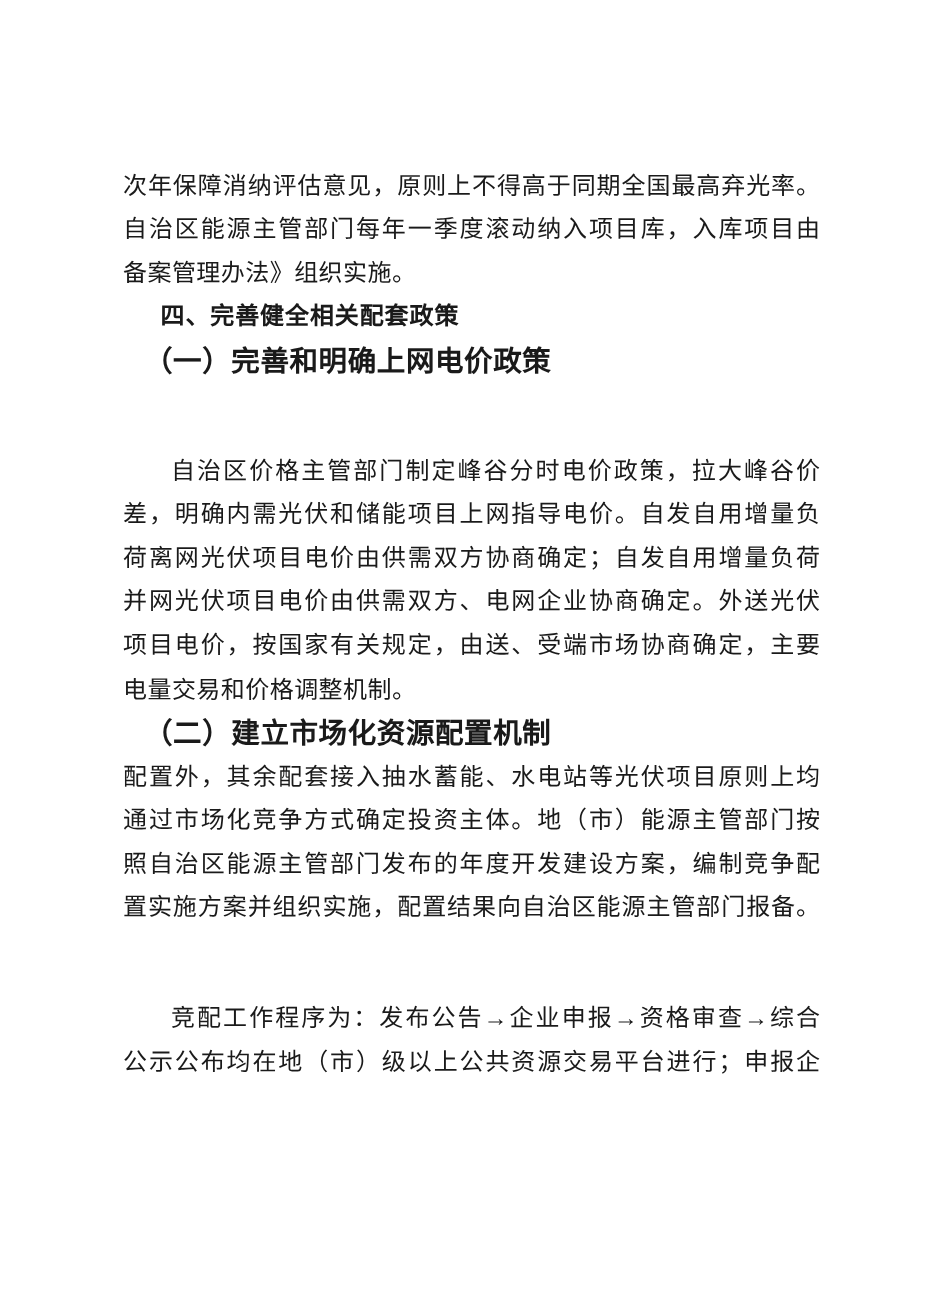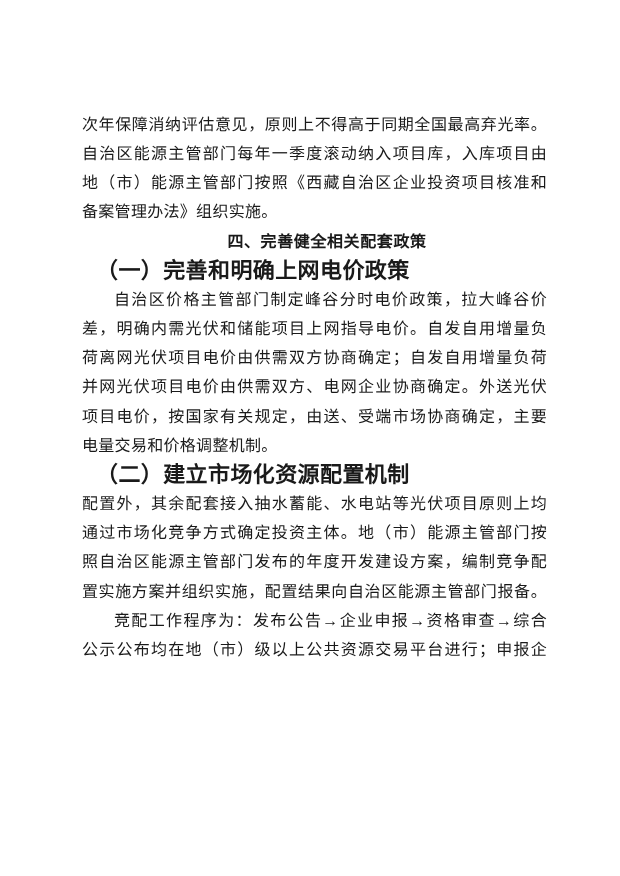--- a/index.html
+++ b/index.html
@@ -28,51 +28,50 @@
   .line {
     text-align: justify;
     text-align-last: justify;
     white-space: nowrap; 
   }
   .line.short {
     text-align-last: left;
   }
   .line.indent {
     text-indent: 2em;
+    margin-top: 44px;
   }
   .heading-l1 {
     font-family: "Liberation Sans", "DejaVu Sans", sans-serif;
     font-weight: 700;
     font-size: 16px;
     line-height: 29.15px;
     letter-spacing: 0.6px;
     margin: 0;
     padding-left: 25px;
-    text-align: center;
   }
   .heading-l2 {
     font-family: "Liberation Sans", "DejaVu Sans", sans-serif;
     font-weight: 700;
-    font-size: 22px;
+    font-size: 19px;
     line-height: 29.15px;
     letter-spacing: 0.4px;
     margin: 0;
     padding-left: 14px;
   }
 </style>
 </head>
 <body>
 
 <div class="page" style="background: rgb(255, 255, 255);">
   <div class="text-body" style="color: rgb(26, 26, 26);">
 
     <div class="para">
         <div class="line">次年保障消纳评估意见，原则上不得高于同期全国最高弃光率。</div>
         <div class="line">自治区能源主管部门每年一季度滚动纳入项目库，入库项目由</div>
-        <div class="line">地（市）能源主管部门按照《西藏自治区企业投资项目核准和</div>
         <div class="line short">备案管理办法》组织实施。</div>
       </div>
 
     <h2 class="heading-l1">四、完善健全相关配套政策</h2>
 
     <h3 class="heading-l2">（一）完善和明确上网电价政策</h3>
 
     <div class="para">
         <div class="line indent">自治区价格主管部门制定峰谷分时电价政策，拉大峰谷价</div>
         <div class="line">差，明确内需光伏和储能项目上网指导电价。自发自用增量负</div>

